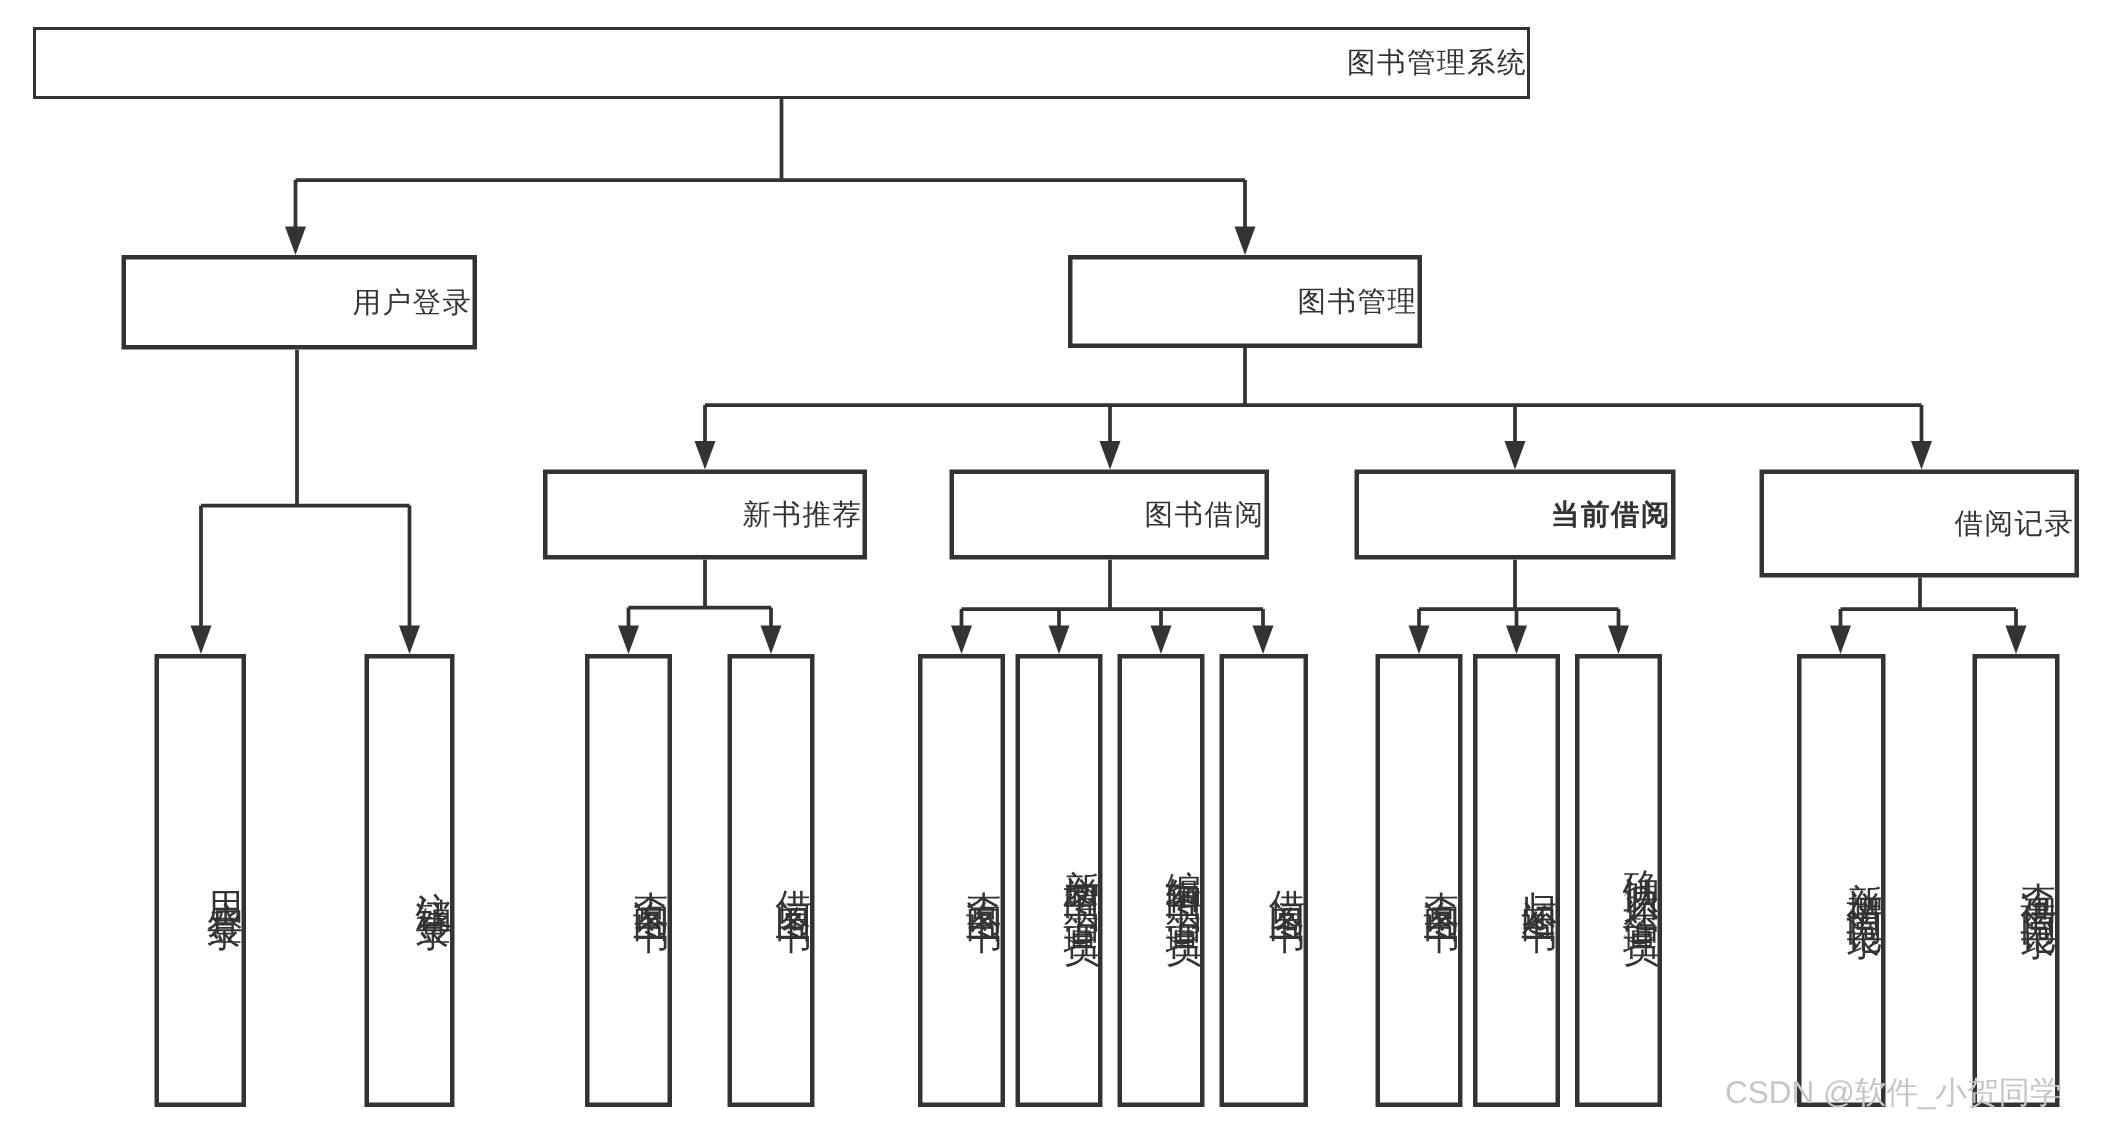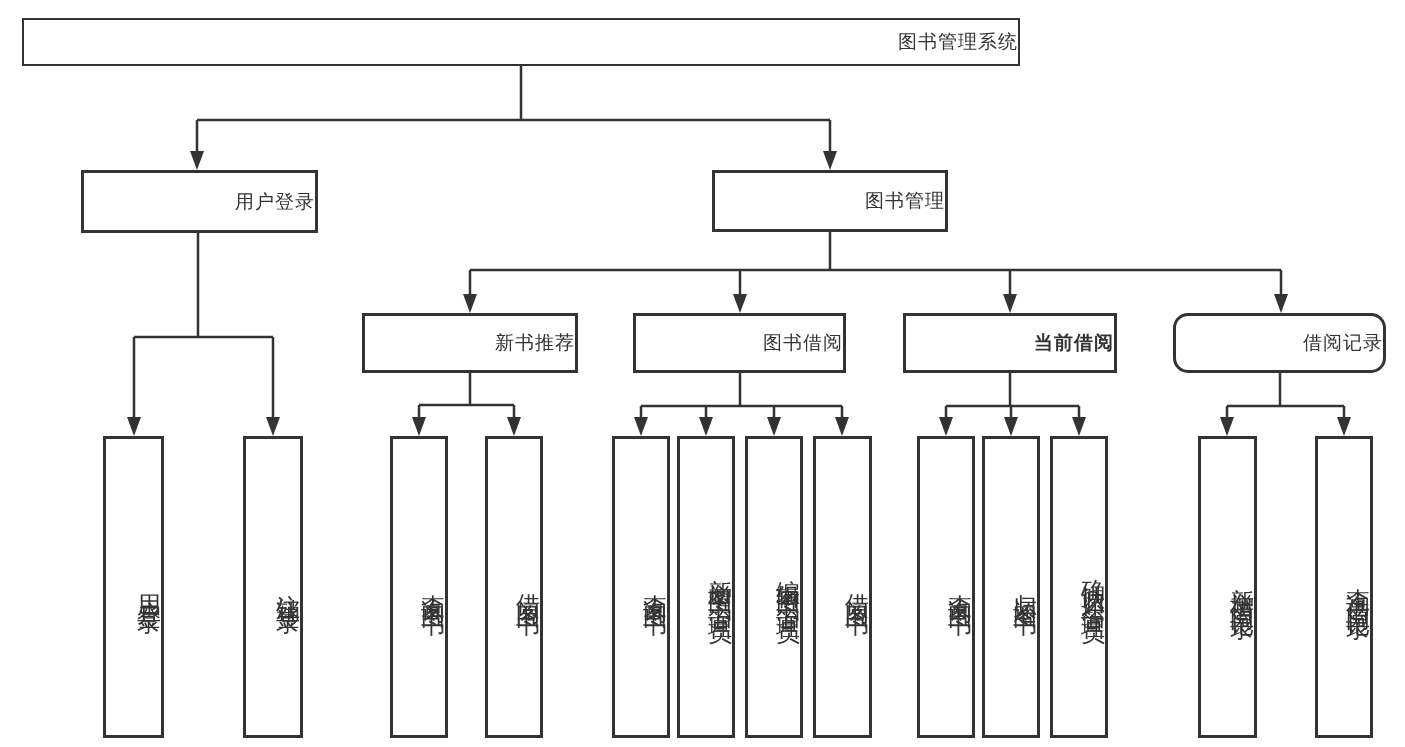--- a/index.html
+++ b/index.html
@@ -93,21 +93,21 @@
 
   <div class="node" style="left:633px;top:313px;width:213px;height:60px;">
     <span class="hlabel">图书借阅</span>
   </div>
   <div class="node" style="left:362px;top:313px;width:216px;height:60px;">
     <span class="hlabel">新书推荐</span>
   </div>
   <div class="node" style="left:903px;top:313px;width:214px;height:60px;font-weight:bold;">
     <span class="hlabel">当前借阅</span>
   </div>
-  <div class="node" style="left:1173px;top:313px;width:213px;height:60px;border-radius:15px;">
+  <div class="node" style="left:1173px;top:313px;width:213px;height:72px;">
     <span class="hlabel">借阅记录</span>
   </div>
 
   <div class="node leaf" style="left:103px;top:436px;width:61px;height:302px;">
     <span class="vtext">用户登录</span>
   </div>
   <div class="node leaf" style="left:243px;top:436px;width:60px;height:302px;">
     <span class="vtext">注销登录</span>
   </div>
 
@@ -141,14 +141,15 @@
     <span class="vtext">确认归还（管理员）</span>
   </div>
 
   <div class="node leaf" style="left:1198px;top:436px;width:59px;height:302px;">
     <span class="vtext">新增借阅记录</span>
   </div>
   <div class="node leaf" style="left:1315px;top:436px;width:58px;height:302px;">
     <span class="vtext">查询借阅记录</span>
   </div>
 
+  <div id="watermark">CSDN @软件_小贺同学</div>
 
 </div>
 
 </body></html>

